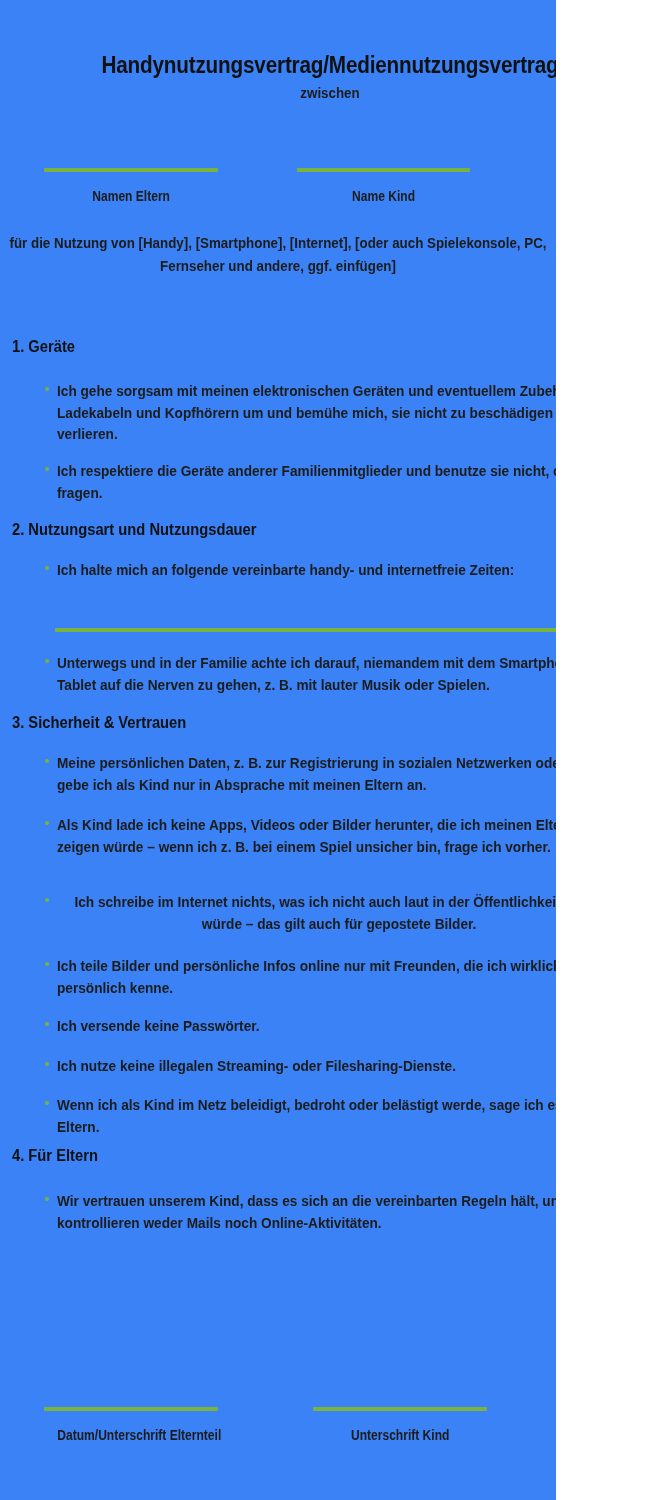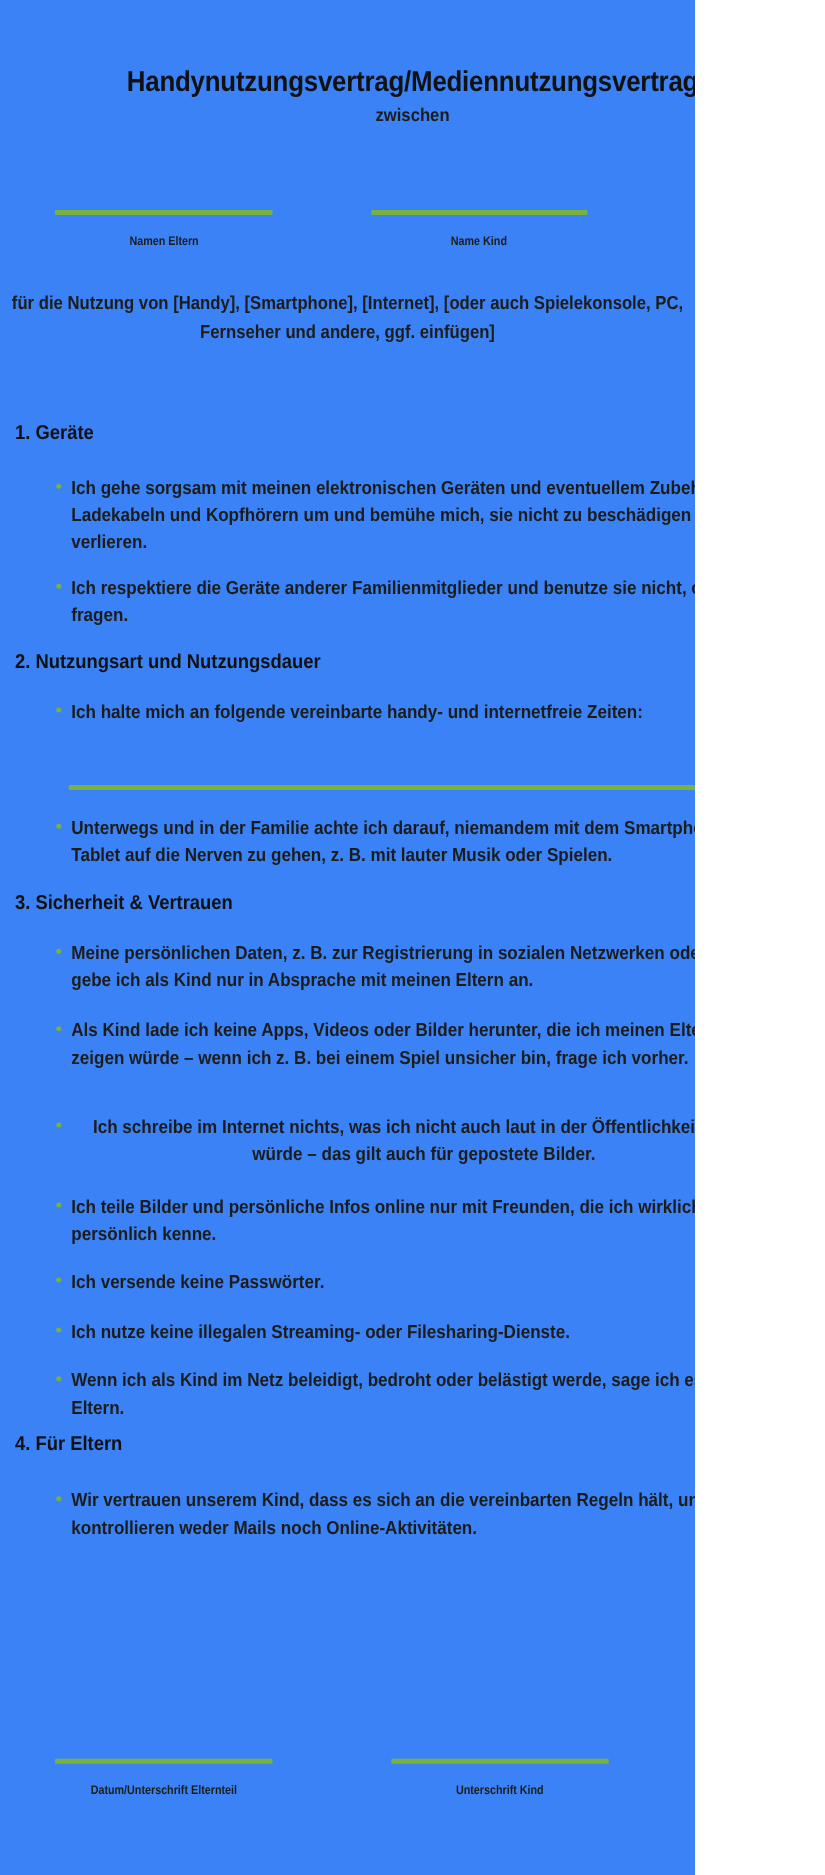--- a/index.html
+++ b/index.html
@@ -19,21 +19,21 @@
   }
   .subtitle {
     position: absolute; top: 85px; left: 0; width: 660px;
     text-align: center; font-size: 14.5px; font-weight: 700; color: #1c1c1a;
     transform: scaleX(0.92); transform-origin: center top;
   }
 
   .sigblock { position: absolute; }
   .sigline { height: 4px; background: #7ab23e; border-radius: 1px; }
   .siglabel {
-    margin-top: 16px; text-align: center; font-size: 10px; font-weight: 700;
+    margin-top: 16px; text-align: center; font-size: 14px; font-weight: 700;
     white-space: nowrap; color: #1c1c1a;
   }
   .siglabel > span {
     display: inline-block; transform: scaleX(0.86); transform-origin: center top;
   }
 
   .intro {
     position: absolute; top: 231px; left: 50%; width: 672px;
     margin-left: -336px;
     transform: scaleX(0.89); transform-origin: center top;

